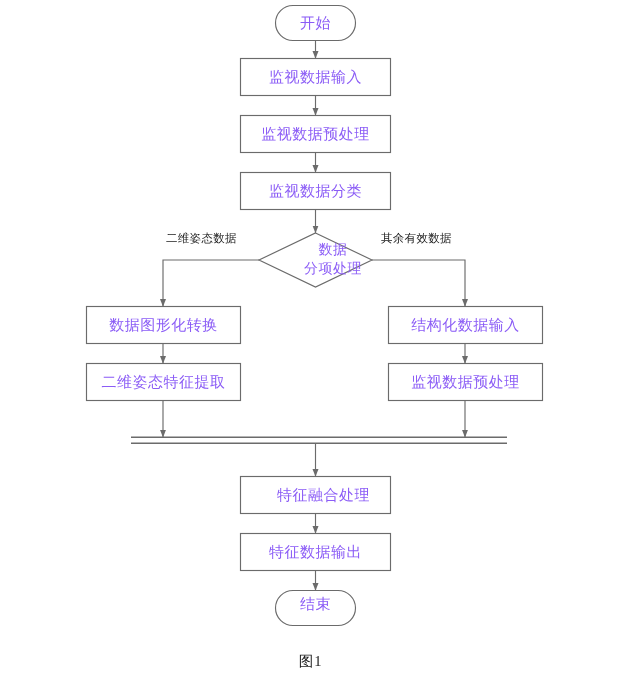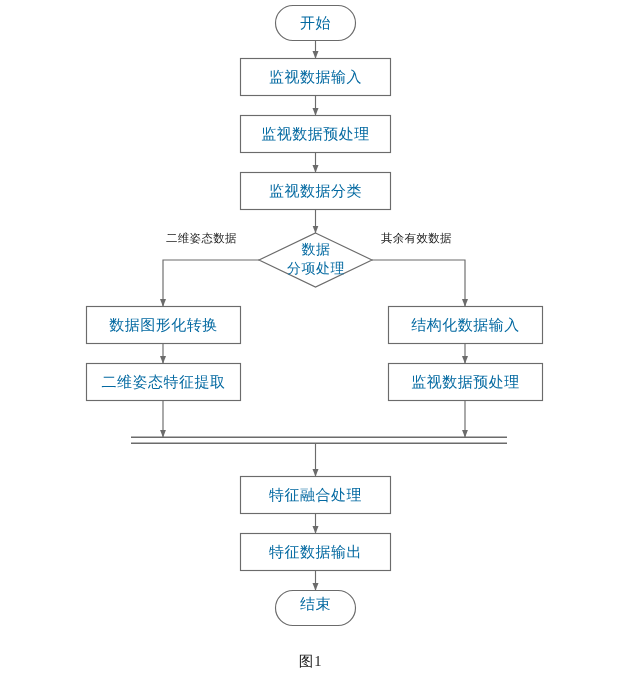--- a/index.html
+++ b/index.html
@@ -28,21 +28,21 @@
   }
   .node-label {
     position: absolute;
     display: flex;
     align-items: center;
     justify-content: center;
     text-align: center;
     font-size: 15px;
     line-height: 1.25;
     letter-spacing: 0.5px;
-    color: #0369a1;
+    color: #8b5cf6;
     white-space: nowrap;
     pointer-events: none;
   }
   .edge-label {
     position: absolute;
     font-size: 11.5px;
     letter-spacing: 0.3px;
     color: #1a1a1a;
     white-space: nowrap;
   }
@@ -117,34 +117,34 @@
   </svg>
 
   <div class="node-label" style="left:275px; top:5px; width:81px; height:36px;">开始</div>
 
   <div class="node-label" style="left:240px; top:58px; width:151px; height:38px;">监视数据输入</div>
 
   <div class="node-label" style="left:240px; top:115px; width:151px; height:38px;">监视数据预处理</div>
 
   <div class="node-label" style="left:240px; top:172px; width:151px; height:38px;">监视数据分类</div>
 
-  <div class="node-label diamond-label" style="left:259px; top:231px; width:114px; height:58px;">
+  <div class="node-label diamond-label" style="left:276px; top:231px; width:114px; height:58px;">
     <span>数据</span>
     <span>分项处理</span>
   </div>
 
   <div class="node-label" style="left:86px; top:306px; width:155px; height:38px;border-radius:12px;">数据图形化转换</div>
 
   <div class="node-label" style="left:86px; top:363px; width:155px; height:38px;">二维姿态特征提取</div>
 
   <div class="node-label" style="left:388px; top:306px; width:155px; height:38px;">结构化数据输入</div>
 
   <div class="node-label" style="left:388px; top:363px; width:155px; height:38px;">监视数据预处理</div>
 
-  <div class="node-label" style="left:240px; top:476px; width:151px; height:38px;">特征融合处理</div>
+  <div class="node-label" style="left:240px; top:476px; width:151px; height:38px;padding-left:8px;">特征融合处理</div>
 
   <div class="node-label" style="left:240px; top:533px; width:151px; height:38px;">特征数据输出</div>
 
   <div class="node-label" style="left:275px; top:590px; width:81px; height:28px;">结束</div>
 
   <div class="edge-label" style="left:166px; top:231px;">二维姿态数据</div>
 
   <div class="edge-label" style="left:381px; top:231px;">其余有效数据</div>
 
   <div class="figure-caption">图1</div>

